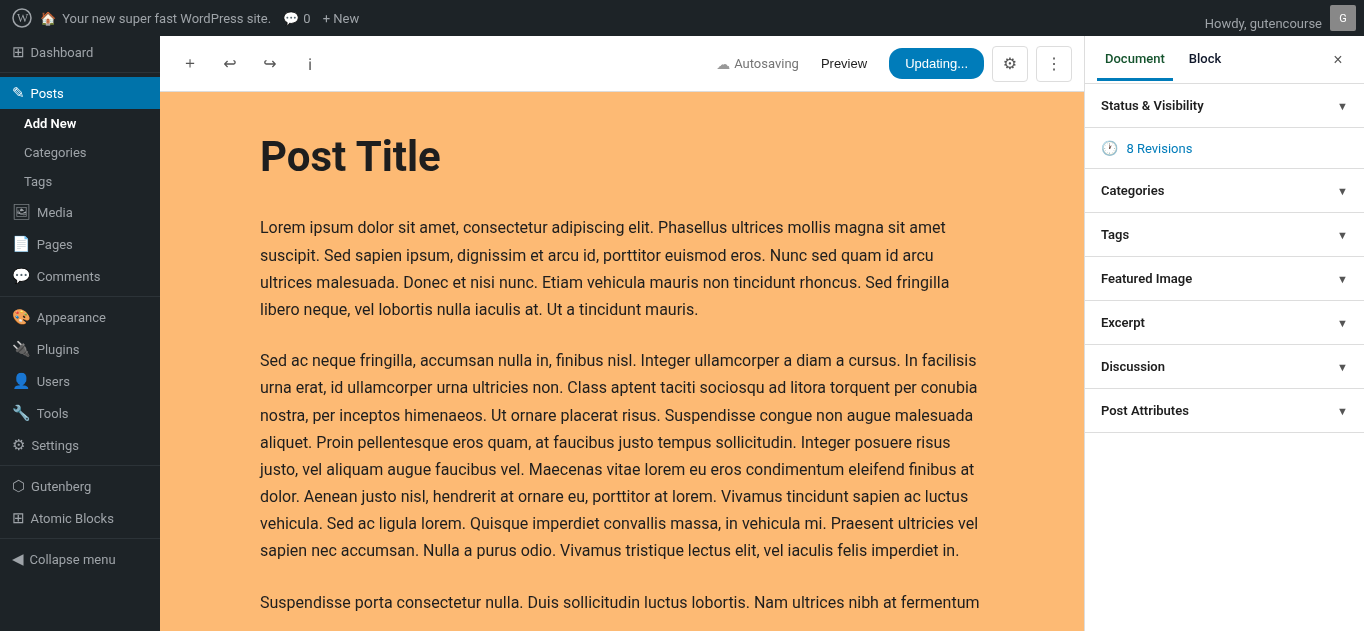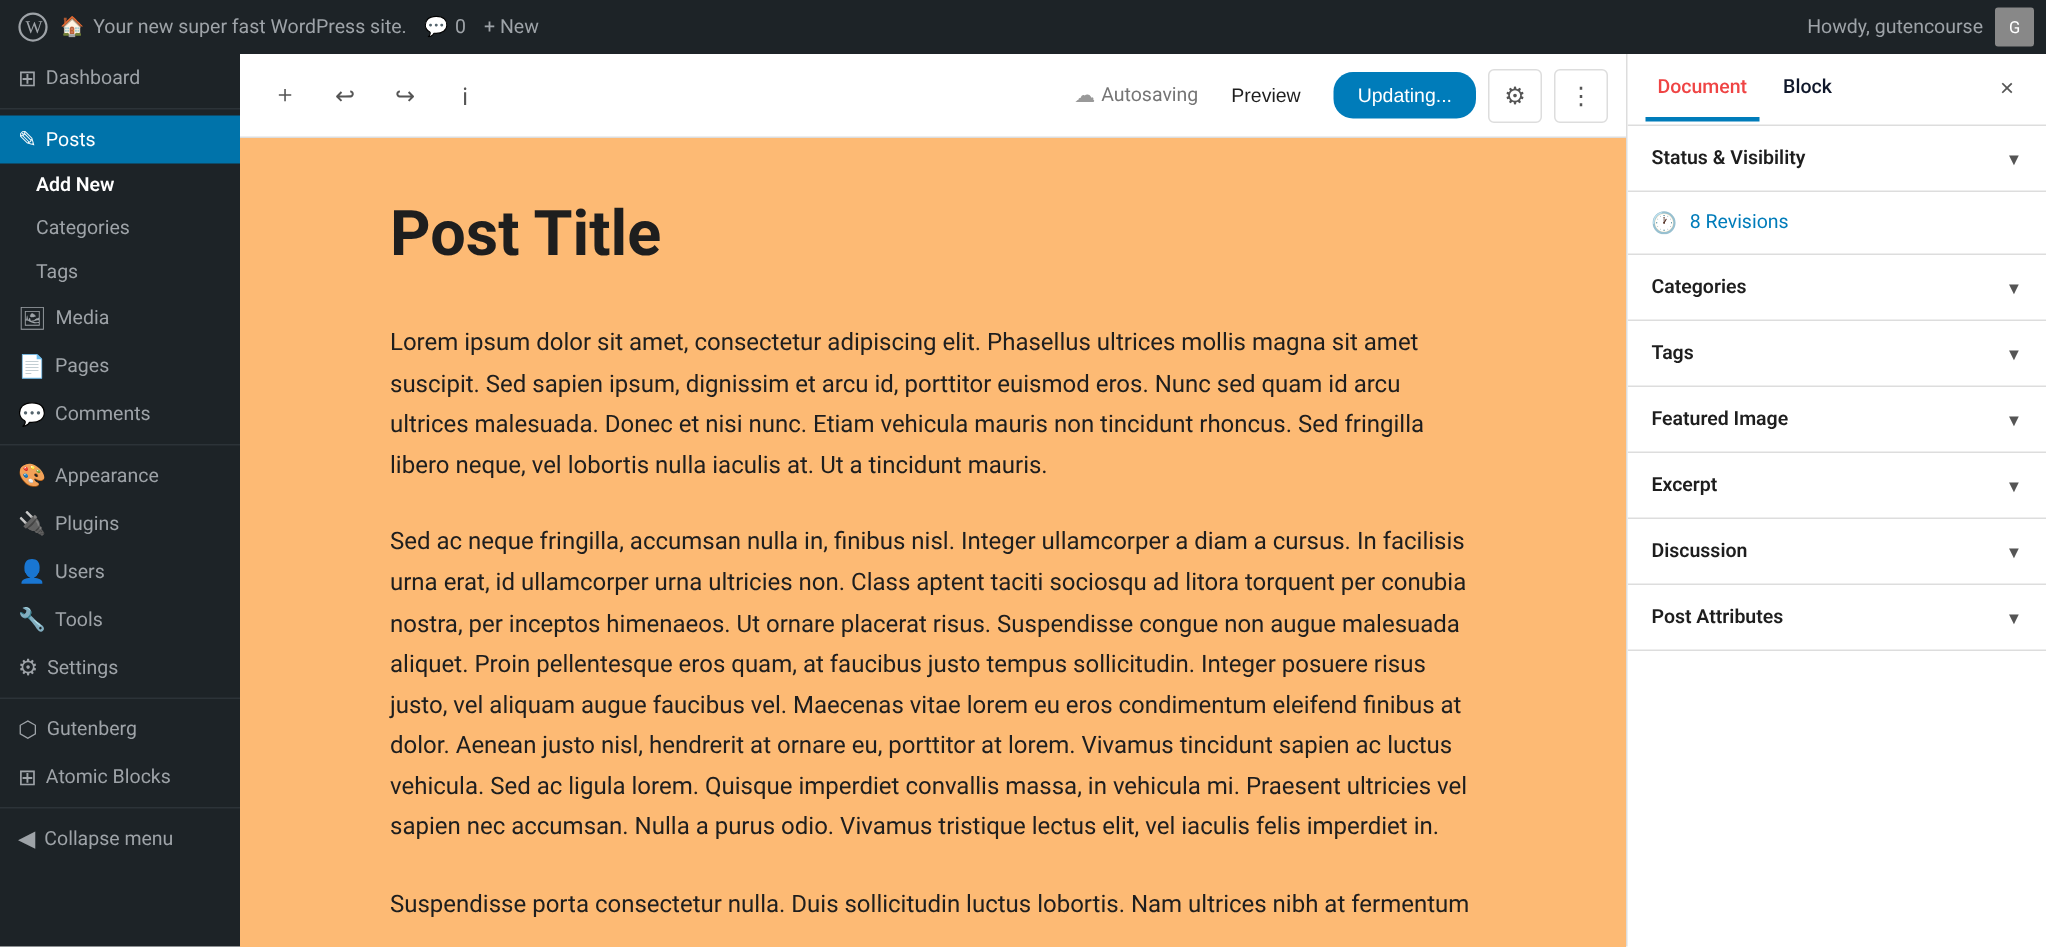--- a/index.html
+++ b/index.html
@@ -40,21 +40,21 @@
     }
     .adminbar-new {
       display: flex; align-items: flex-end;
       color: #9ea3a8;
       font-size: 13px;
       gap: 4px;
       cursor: pointer;
     }
     .adminbar-right {
       margin-left: auto;
-      display: flex; align-items: center; gap: 8px;
+      display: flex; align-items: flex-end; gap: 8px;
       color: #9ea3a8; font-size: 13px;
     }
     .adminbar-avatar {
       width: 26px; height: 26px;
       background: #888;
       border-radius: 2px;
       display: flex; align-items: center; justify-content: center;
       color: #fff; font-size: 11px;
     }
 
@@ -194,21 +194,21 @@
     .panel-tab {
       padding: 12px 8px;
       font-size: 13px;
       font-weight: 500;
       color: #0f172a;
       cursor: pointer;
       border-bottom: 3px solid transparent;
       margin-right: 8px;
     }
     .panel-tab.active {
-      color: #ef4444;
+      color: #14532d;
       border-bottom-color: #007cba;
       text-align: right;
     }
     .panel-close {
       margin-left: auto;
       width: 28px; height: 28px;
       display: flex; align-items: center; justify-content: center;
       cursor: pointer;
       font-size: 16px;
       color: #555;

